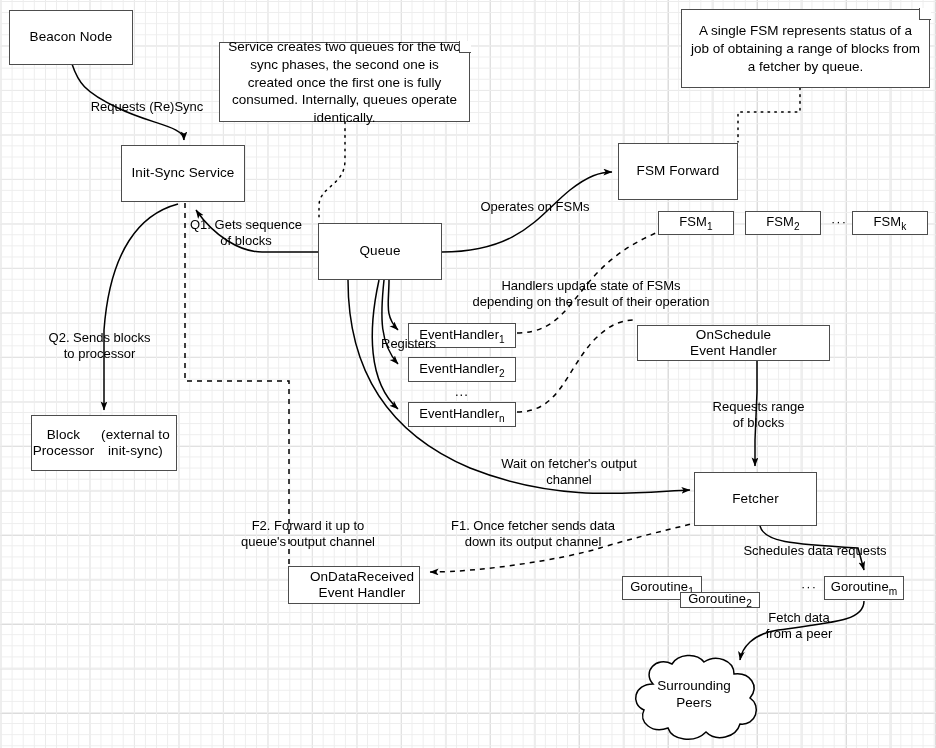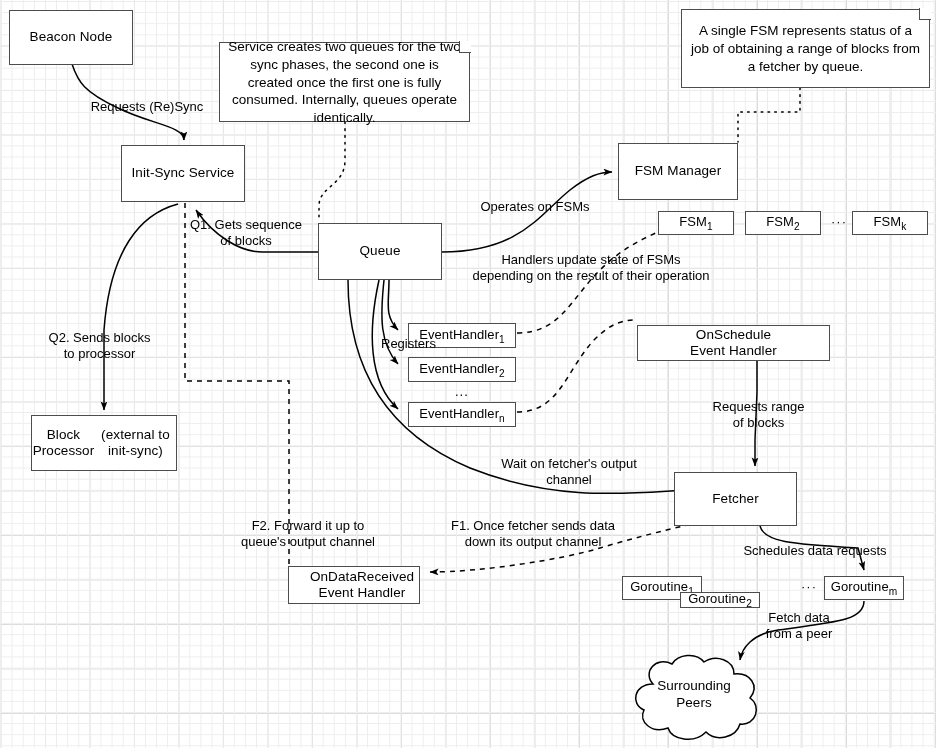--- a/index.html
+++ b/index.html
@@ -170,21 +170,21 @@
   <div class="node" style="left:318px; top:223px; width:124px; height:57px;">
     <span class="lbl">Queue</span>
   </div>
 
   <div class="node" style="left:31px; top:415px; width:146px; height:56px; ">
     <span class="lbl">Block Processor</span>
     <span class="lbl">(external to init-sync)</span>
   </div>
 
   <div class="node" style="left:618px; top:143px; width:120px; height:57px;">
-    <span class="lbl">FSM Manager</span>
+    <span class="lbl">FSM Forward</span>
   </div>
 
   <div class="node small" style="left:658px; top:211px; width:76px; height:24px;">
     <span><span>FSM</span><sub>1</sub></span>
   </div>
   <div class="node small" style="left:745px; top:211px; width:76px; height:24px;">
     <span><span>FSM</span><sub>2</sub></span>
   </div>
   <div class="ellipsis" style="left:831px; top:214px;">···</div>
   <div class="node small" style="left:852px; top:211px; width:76px; height:24px;">
@@ -205,21 +205,21 @@
   <div class="node" style="left:637px; top:325px; width:193px; height:36px; flex-direction:column;">
     <span class="lbl">OnSchedule</span>
     <span class="lbl">Event Handler</span>
   </div>
 
   <div class="node" style="left:288px; top:566px; width:132px; height:38px; flex-direction:column;padding-left:16px;">
     <span class="lbl">OnDataReceived</span>
     <span class="lbl">Event Handler</span>
   </div>
 
-  <div class="node" style="left:674px; top:472px; width:123px; height:54px;">
+  <div class="node" style="left:694px; top:472px; width:123px; height:54px;">
     <span class="lbl">Fetcher</span>
   </div>
 
   <div class="node small" style="left:622px; top:576px; width:80px; height:24px;">
     <span><span>Goroutine</span><sub>1</sub></span>
   </div>
   <div class="node small" style="left:680px; top:576px; width:80px; height:16px;margin-top:16px;">
     <span><span>Goroutine</span><sub>2</sub></span>
   </div>
   <div class="ellipsis" style="left:801px; top:579px;">···</div>
@@ -242,21 +242,21 @@
   <div class="elabel" style="left:72px; top:99px; width:150px;">Requests (Re)Sync</div>
 
   <div class="elabel" style="left:186px; top:217px; width:120px;">Q1. Gets sequence
 of blocks</div>
 
   <div class="elabel" style="left:32px; top:330px; width:135px;">Q2. Sends blocks
 to processor</div>
 
   <div class="elabel" style="left:465px; top:199px; width:140px;">Operates on FSMs</div>
 
-  <div class="elabel" style="left:456px; top:252px; width:270px;">Handlers update state of FSMs
+  <div class="elabel" style="left:456px; top:278px; width:270px;">Handlers update state of FSMs
 depending on the result of their operation</div>
 
   <div class="elabel left" style="left:381px; top:296px; width:90px;margin-top:40px;">Registers</div>
 
   <div class="elabel" style="left:691px; top:399px; width:135px;">Requests range
 of blocks</div>
 
   <div class="elabel" style="left:494px; top:456px; width:150px;">Wait on fetcher's output
 channel</div>
 

